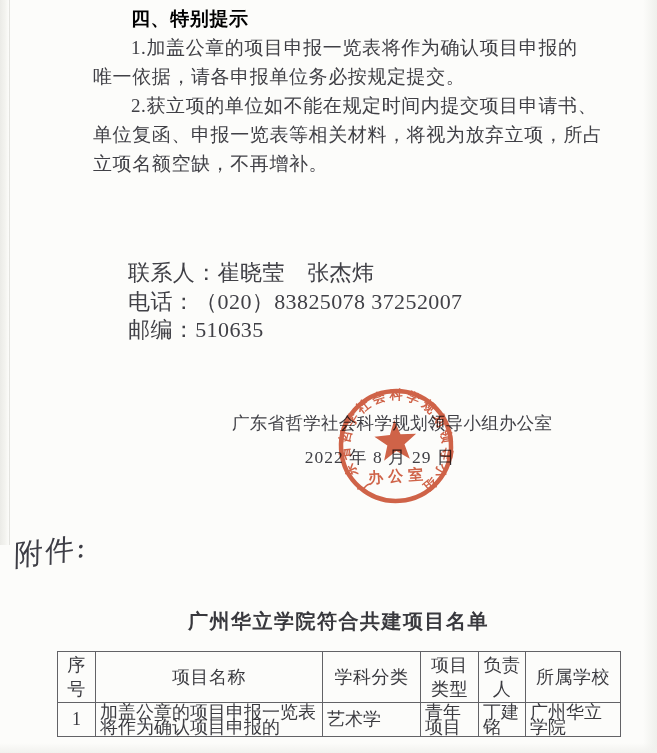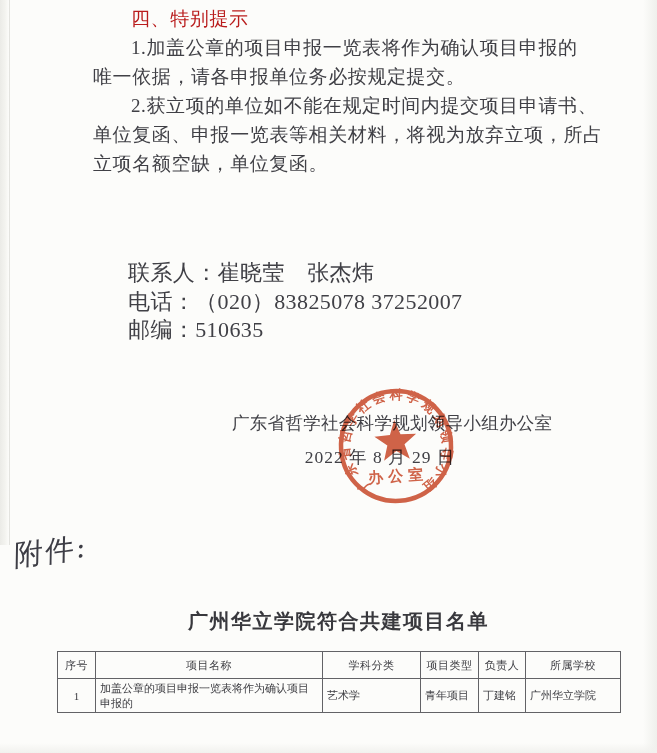--- a/index.html
+++ b/index.html
@@ -26,21 +26,21 @@
   .scan-edge-bottom {
     position:absolute; left:0; bottom:0; width:657px; height:10px;
     background:linear-gradient(to top,#f1f1ee,rgba(252,252,250,0));
   }
   .doc-body {
     position:absolute; left:93px; top:4px; width:489px;
     font-size:19px; line-height:29px; letter-spacing:0.6px;
   }
   .t-line { white-space:nowrap; }
   .indent { padding-left:38px; }
-  .heading { font-weight:normal; color:#b91c1c; }
+  .heading { font-weight:bold; color:#000000; }
   .attachment-line {
     position:absolute; left:130px; top:204px;
     font-size:19px; letter-spacing:0.6px; white-space:nowrap;
   }
   .contact {
     position:absolute; left:128px; top:259px;
     font-size:22px; line-height:28.5px; letter-spacing:0.4px;
   }
   .signature {
     position:absolute; left:232px; top:411px; width:296px;
@@ -61,21 +61,21 @@
     transform:rotate(-7deg) skewX(-8deg);
     letter-spacing:2px;
   }
   .attachment-section { position:absolute; left:57px; top:608px; width:563px; }
   .table-title {
     text-align:center; font-weight:bold; font-size:20px;
     letter-spacing:1.5px; color:#38383d; margin-bottom:16px;
   }
   table.proj {
     border-collapse:collapse; width:563px; table-layout:fixed;
-    font-size:11px; color:#3b3b40;
+    font-size:18px; color:#3b3b40;
     border:1.5px solid #57575b;
   }
   table.proj th, table.proj td {
     border:1px solid #626266; font-weight:normal;
     padding:1px 4px; overflow:hidden;
   }
   table.proj th { height:24px; text-align:center; letter-spacing:0.5px; }
   table.proj td { height:31px; }
   .c-center { text-align:center; }
   .c-left { text-align:left; line-height:15px; }
@@ -88,21 +88,21 @@
   <div class="scan-edge-left"></div>
   <div class="scan-edge-right"></div>
   <div class="scan-edge-bottom"></div>
 
   <div class="doc-body">
     <div class="t-line indent heading">四、特别提示</div>
     <div class="t-line indent">1.加盖公章的项目申报一览表将作为确认项目申报的</div>
     <div class="t-line">唯一依据，请各申报单位务必按规定提交。</div>
     <div class="t-line indent">2.获立项的单位如不能在规定时间内提交项目申请书、</div>
     <div class="t-line">单位复函、申报一览表等相关材料，将视为放弃立项，所占</div>
-    <div class="t-line">立项名额空缺，单位复函。</div>
+    <div class="t-line">立项名额空缺，不再增补。</div>
   </div>
 
 
   <div class="contact">
     <div class="t-line">联系人：崔晓莹　张杰炜</div>
     <div class="t-line">电话：（020）83825078 37252007</div>
     <div class="t-line">邮编：510635</div>
   </div>
 
   <div class="signature">

